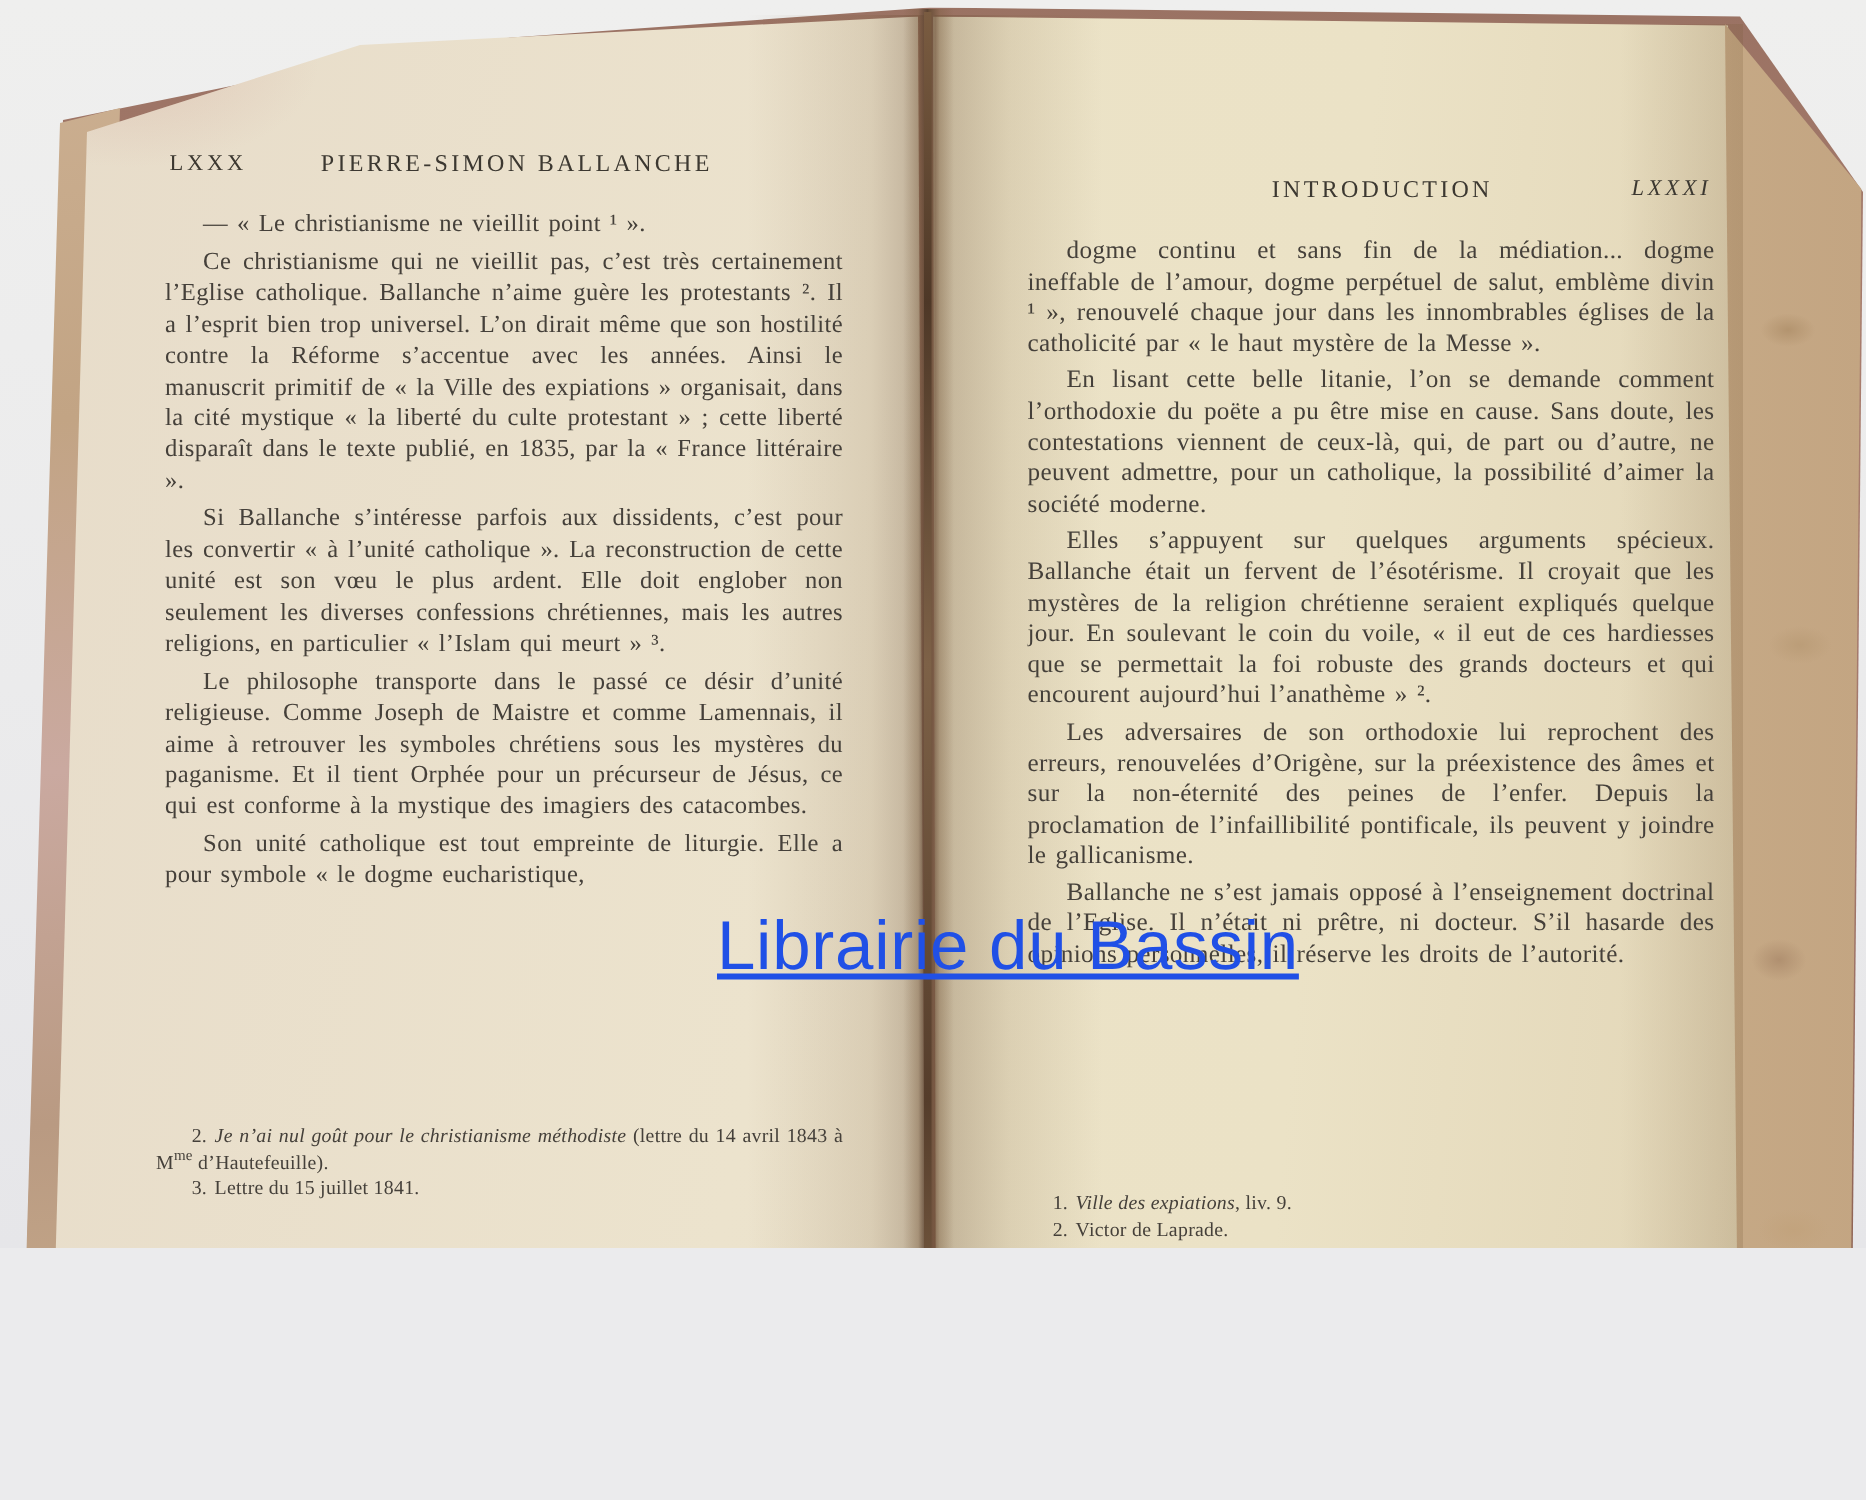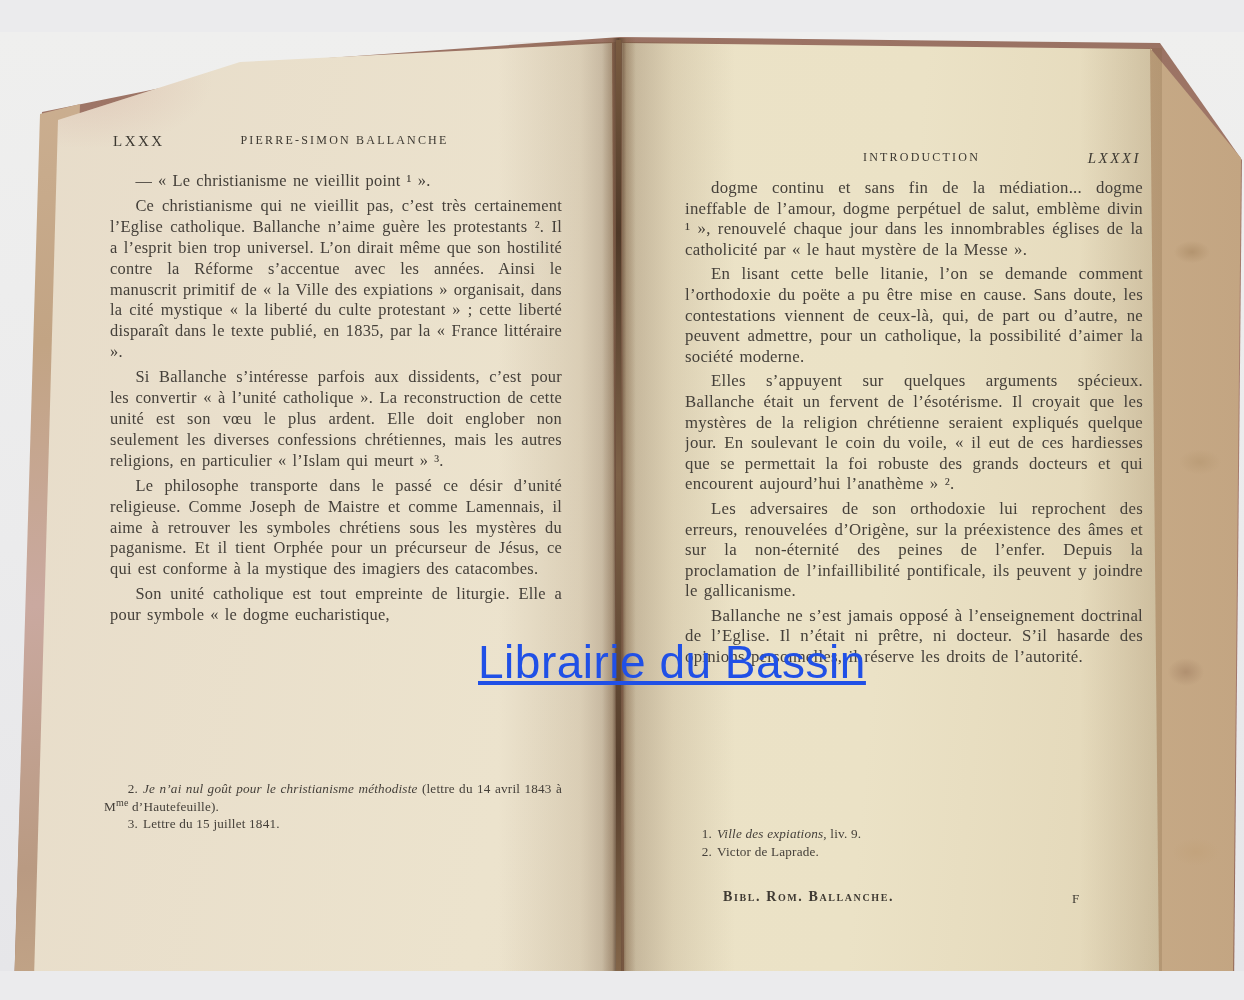--- a/index.html
+++ b/index.html
@@ -1,18 +1,18 @@
 <!DOCTYPE html>
 <html lang="fr"><head>
 <meta charset="utf-8">
 <style>
   html,body{margin:0;padding:0;}
   body{background:#ebebed;font-family:"Liberation Serif","DejaVu Serif",serif;}
-  .stage{position:relative;width:1244px;height:939px;overflow:hidden;
-         background:linear-gradient(180deg,#efefee 0%,#ebebec 55%,#e6e6e9 100%);margin-top:32px;}
+  .stage{position:relative;width:1244px;height:832px;overflow:hidden;
+         background:linear-gradient(180deg,#efefee 0%,#ebebec 55%,#e6e6e9 100%);}
 
   
   .shadow{position:absolute;left:30px;top:928px;width:1180px;height:60px;
           background:rgba(60,50,45,.25);filter:blur(10px);border-radius:50%;}
   .cover{position:absolute;inset:0;
          background:linear-gradient(180deg,#9a7263 0%,#a87d6e 30%,#a1766a 70%,#8f6455 100%);
          clip-path:polygon(42px 80px,300px 28px,620px 5px,1160px 11px,1242px 128px,1234px 956px,1180px 976px,660px 981px,300px 973px,14px 959px);}
   .cover-edge{position:absolute;inset:0;
          background:linear-gradient(175deg,#cdb193 0%,#c2a484 30%,#caa9a0 55%,#b99a82 80%,#c7ab8a 100%);
          clip-path:polygon(40px 82px,80px 72px,50px 950px,14px 958px);}
@@ -41,26 +41,26 @@
   .shade-r{position:absolute;left:623px;top:10px;width:112px;height:946px;
       background:linear-gradient(90deg,rgba(90,60,35,.30),rgba(125,95,60,.14) 45%,rgba(125,95,60,0));}
   .shade-rr{position:absolute;left:1080px;top:16px;width:82px;height:928px;
       background:linear-gradient(90deg,rgba(120,90,55,0),rgba(120,90,55,.22));}
 
   
   .content{position:absolute;color:#45403a;}
   .hdr{position:relative;height:22px;font-size:15px;letter-spacing:2.5px;color:#3c3831;}
   .hdr .folio-l{position:absolute;left:2px;top:0;}
   .hdr .folio-r{position:absolute;right:2px;top:0;font-style:italic;}
-  .hdr .rtitle{position:absolute;left:15px;right:0;text-align:center;font-size:12px;letter-spacing:2.2px;}
+  .hdr .rtitle{position:absolute;left:15px;right:0;text-align:center;font-size:16px;letter-spacing:2.2px;}
   .body{text-align:justify;hyphens:none;}
   .body p{margin:0;text-indent:1.55em;word-spacing:.10em;letter-spacing:.25px;}
   .body p + p{margin-top:4px;}
   .body-left{position:absolute;left:110px;top:139px;width:452px;font-size:16.4px;line-height:20.9px;height:612px;overflow:hidden;}
-  .body-right{position:absolute;left:685px;top:146px;width:458px;font-size:16.8px;line-height:20.6px;height:666px;overflow:hidden;}
+  .body-right{position:absolute;left:685px;top:157px;width:458px;font-size:16.8px;line-height:20.6px;height:666px;overflow:hidden;}
   .hdr-left{position:absolute;left:111px;top:101px;width:452px;}
   .hdr-right{position:absolute;left:685px;top:118px;width:458px;}
   .footnotes{position:absolute;font-size:13.2px;line-height:17.5px;text-align:justify;color:#45403a;}
   .footnotes p{margin:0;text-indent:1.8em;letter-spacing:.2px;}
   .fn-left{left:104px;top:748px;width:458px;}
   .fn-right{left:678px;top:793px;width:462px;}
   .footnotes .num{margin-right:5px;}
   sup{font-size:10px;vertical-align:super;line-height:0;}
   .sigline{position:absolute;left:678px;top:857px;width:462px;font-size:14px;color:#3f3a33;}
   .sig{position:absolute;left:45px;font-variant:small-caps;letter-spacing:1.6px;font-weight:600;}

